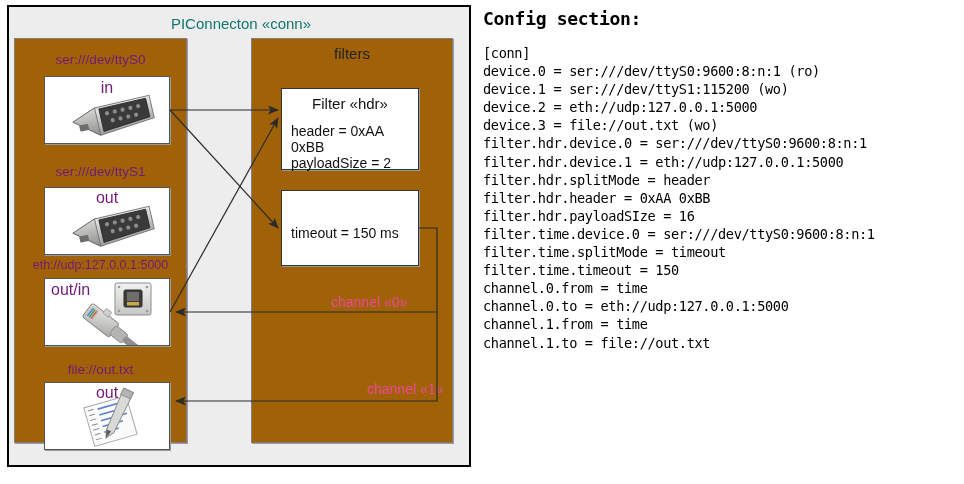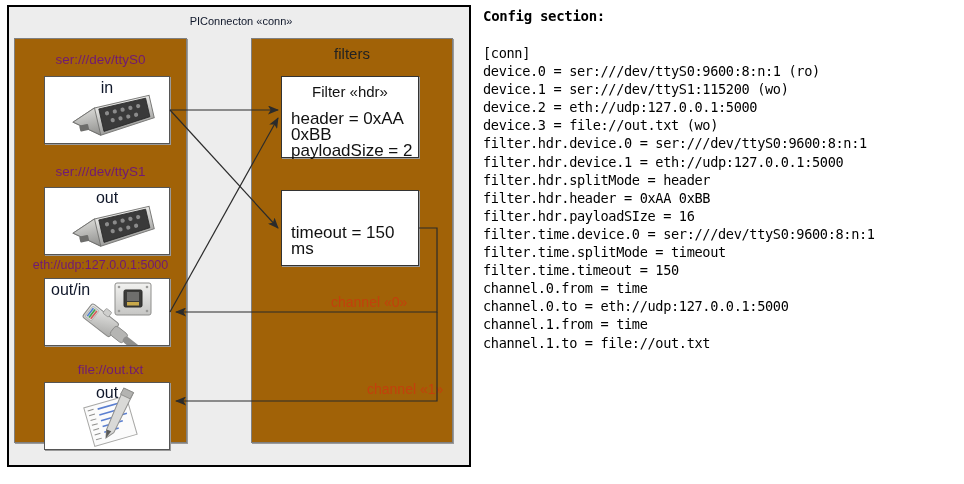--- a/index.html
+++ b/index.html
@@ -6,21 +6,21 @@
   body{width:964px;height:484px;font-family:"Liberation Sans",sans-serif;color:#000;overflow:hidden;}
   #root{position:relative;width:964px;height:484px;}
 
   
   .outer-frame{
     position:absolute;left:7px;top:5px;width:464px;height:462px;
     background:#ededed;border:2px solid #000;box-sizing:border-box;
   }
   .outer-title{
     position:absolute;left:0;top:8px;width:464px;text-align:center;
-    font-size:11px;color:#0f172a;
+    font-size:15px;color:#0f766e;
   }
 
   
   .panel{
     position:absolute;background:#a16207;
     border:1px solid #808080;box-sizing:border-box;
     box-shadow:1px 1px 0 0 #9a9a9a;
   }
   .panel-title{
     position:absolute;left:0;top:6px;width:100%;text-align:center;
@@ -32,54 +32,54 @@
   
   .dev-label{
     position:absolute;text-align:center;font-size:13.5px;color:#701a75;
     white-space:nowrap;
   }
   .dev-card{
     position:absolute;background:#fff;border:1px solid #555;
     box-sizing:border-box;box-shadow:1px 1px 0 0 #9a9a9a;
   }
   .dev-card .dev-mode{
-    position:absolute;font-size:16px;color:#0f172a;z-index:3;
+    position:absolute;font-size:16px;color:#701a75;z-index:3;
   }
   .dev-art{position:absolute;inset:0;overflow:hidden;}
 
   
   .db9{position:absolute;left:50%;top:54%;width:92px;height:44px;
        margin-left:-40px;margin-top:-18px;transform:rotate(-13deg);}
 
   
   .filter-box{
     position:absolute;background:#fff;border:1px solid #333;
     box-sizing:border-box;box-shadow:1px 1px 0 0 #9a9a9a;
   }
   .filter-title{
     position:absolute;left:0;top:6px;width:100%;text-align:center;
     font-size:15px;color:#111;
   }
   .filter-props{
-    position:absolute;left:9px;top:34px;font-size:17px;line-height:16px;color:#111;
-  }
-  #filter-hdr{left:281px;top:76px;width:138px;height:82px;}
+    position:absolute;left:9px;top:34px;font-size:14px;line-height:16px;color:#111;
+  }
+  #filter-hdr{left:281px;top:88px;width:138px;height:82px;}
   #filter-time{left:281px;top:190px;width:138px;height:76px;}
 
   
   .chan-label{
-    position:absolute;font-size:14px;color:#c2410c;white-space:nowrap;
+    position:absolute;font-size:14px;color:#ec4899;white-space:nowrap;
   }
 
   
   #wires{position:absolute;left:0;top:0;width:964px;height:484px;pointer-events:none;}
 
   
   .cfg-heading{
-    position:absolute;left:483px;top:8px;font-size:14px;font-weight:bold;
+    position:absolute;left:483px;top:8px;font-size:18px;font-weight:bold;
     font-family:"DejaVu Sans Mono",monospace;color:#000;letter-spacing:-0.3px;
   }
   .cfg-body{
     position:absolute;left:483px;top:44px;width:478px;
     font-family:"DejaVu Sans Mono",monospace;
     font-size:13.6px;line-height:18.1px;color:#000;
     white-space:pre;letter-spacing:-0.35px;
   }
 </style>
 </head>
@@ -184,21 +184,21 @@
           <rect x="43.2" y="39.5" width="1.6" height="10" fill="#3fa34d"></rect>
           <rect x="45.4" y="39.5" width="1.6" height="10" fill="#d45a5a"></rect>
           <rect x="52" y="31.5" width="7" height="6" rx="1.2" fill="#cfcfcd" stroke="#8f8f8d" stroke-width="0.7"></rect>
           <rect x="70" y="39" width="16" height="11" rx="3" fill="#b5b5b3" stroke="#8a8a88" stroke-width="0.9"></rect>
           <rect x="84" y="41" width="18" height="7" rx="3.5" fill="#8f8f8d"></rect>
         </g>
       </svg>
     </div>
   </div>
 
-  <div class="dev-label" style="left:14px;top:362px;width:173px;padding-left:10px;">file://out.txt</div>
+  <div class="dev-label" style="left:14px;top:362px;width:173px;">file://out.txt</div>
   <div class="dev-card" id="dev-card-3" style="left:44px;top:382px;width:126px;height:68px;">
     <span class="dev-mode" style="left:50%;top:1px;transform:translateX(-50%);">out</span>
     <div class="dev-art">
       <svg width="126" height="68" viewBox="0 0 126 68" xmlns="http://www.w3.org/2000/svg">
         <g transform="rotate(-16 66 40)">
           <rect x="44" y="18" width="44" height="40" fill="#fbfbfb" stroke="#a8a8a6" stroke-width="1"></rect>
           <g stroke="#8f8f8d" stroke-width="1">
             <line x1="47" y1="22" x2="53" y2="22"></line>
               <line x1="47" y1="27" x2="53" y2="27"></line>
             <line x1="47" y1="32" x2="53" y2="32"></line>

